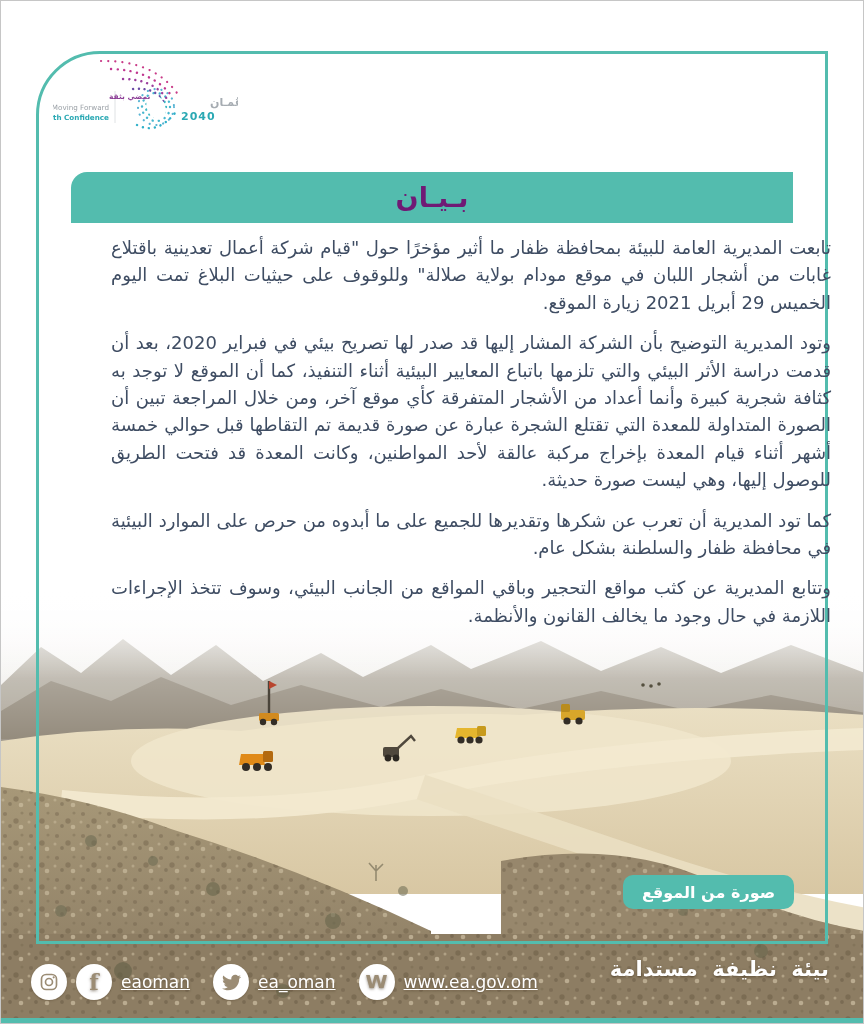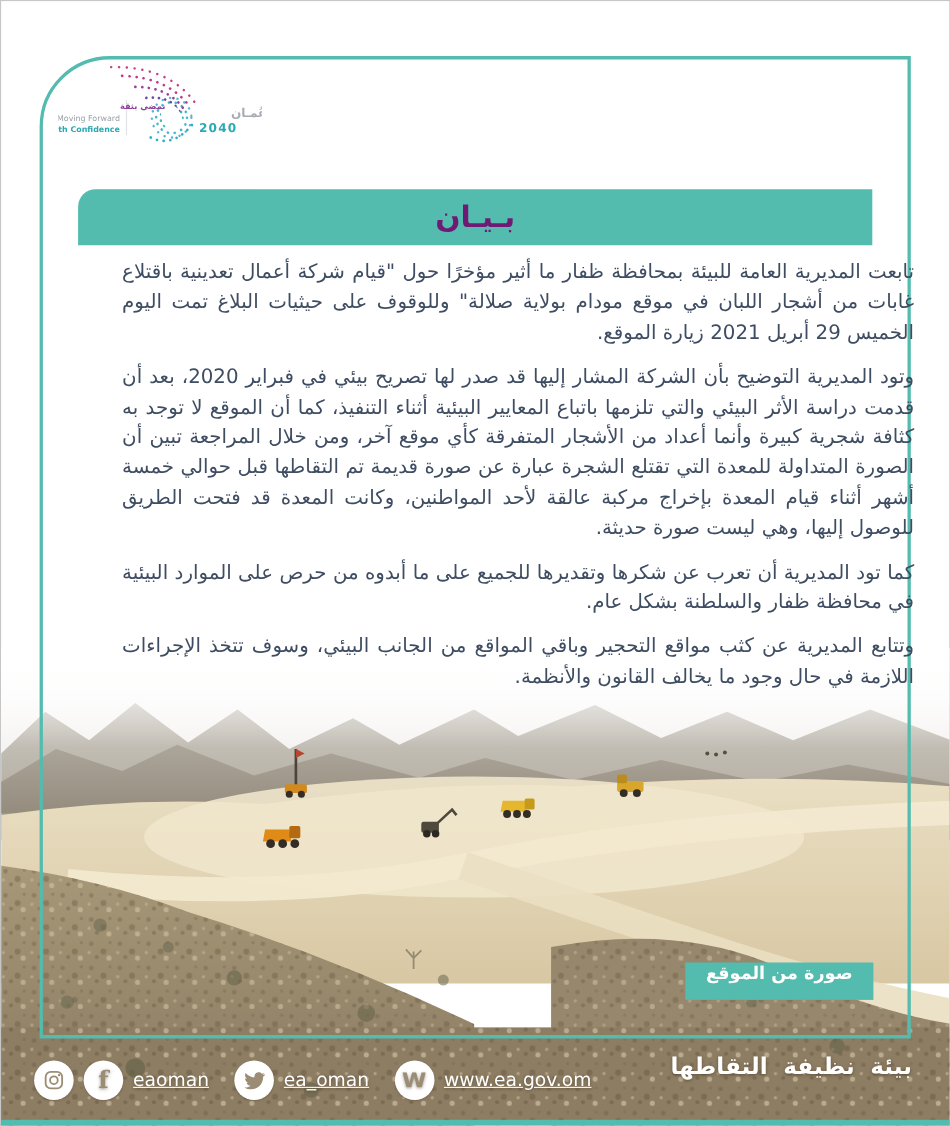--- a/index.html
+++ b/index.html
@@ -33,21 +33,21 @@
   .banner-title{color:#701a75;font-size:27px;font-weight:bold;direction:rtl;}
   
   .article{
     position:absolute;left:86px;top:233px;width:720px;direction:rtl;
     text-align:justify;color:#3f4d63;font-size:18px;line-height:27.4px;margin-left:24px;
   }
   .article p{margin:0 0 13px 0;}
   
   .badge{
     position:absolute;left:622px;top:874px;width:171px;height:34px;background:#53bcae;
-    border-radius:0;display:flex;align-items:flex-start;justify-content:center;
+    border-radius:10px;display:flex;align-items:center;justify-content:center;
   }
   .badge span{color:#fff;font-size:16px;font-weight:bold;direction:rtl;white-space:nowrap;}
   
   .social{
     position:absolute;left:30px;top:960px;height:42px;display:flex;align-items:center;gap:9px;
     color:#fff;font-size:17px;text-shadow:0 1px 3px rgba(60,45,25,.55);
   }
   .circle-ic{
     width:36px;height:36px;border-radius:50%;background:#ffffff;flex:0 0 auto;
     display:flex;align-items:center;justify-content:center;color:#9b8c74;font-weight:bold;
@@ -233,16 +233,16 @@
       </svg>
     </span>
     <span class="handle">ea_oman</span>
 
     <span class="circle-ic">
       <span class="w-letter">W</span>
     </span>
     <span class="handle">www.ea.gov.om</span>
   </div>
 
-  <div class="slogan">بيئة نظيفة التقاطها</div>
+  <div class="slogan">بيئة نظيفة مستدامة</div>
 
   <div class="bottom-strip"></div>
 </div>
 
 </body></html>

